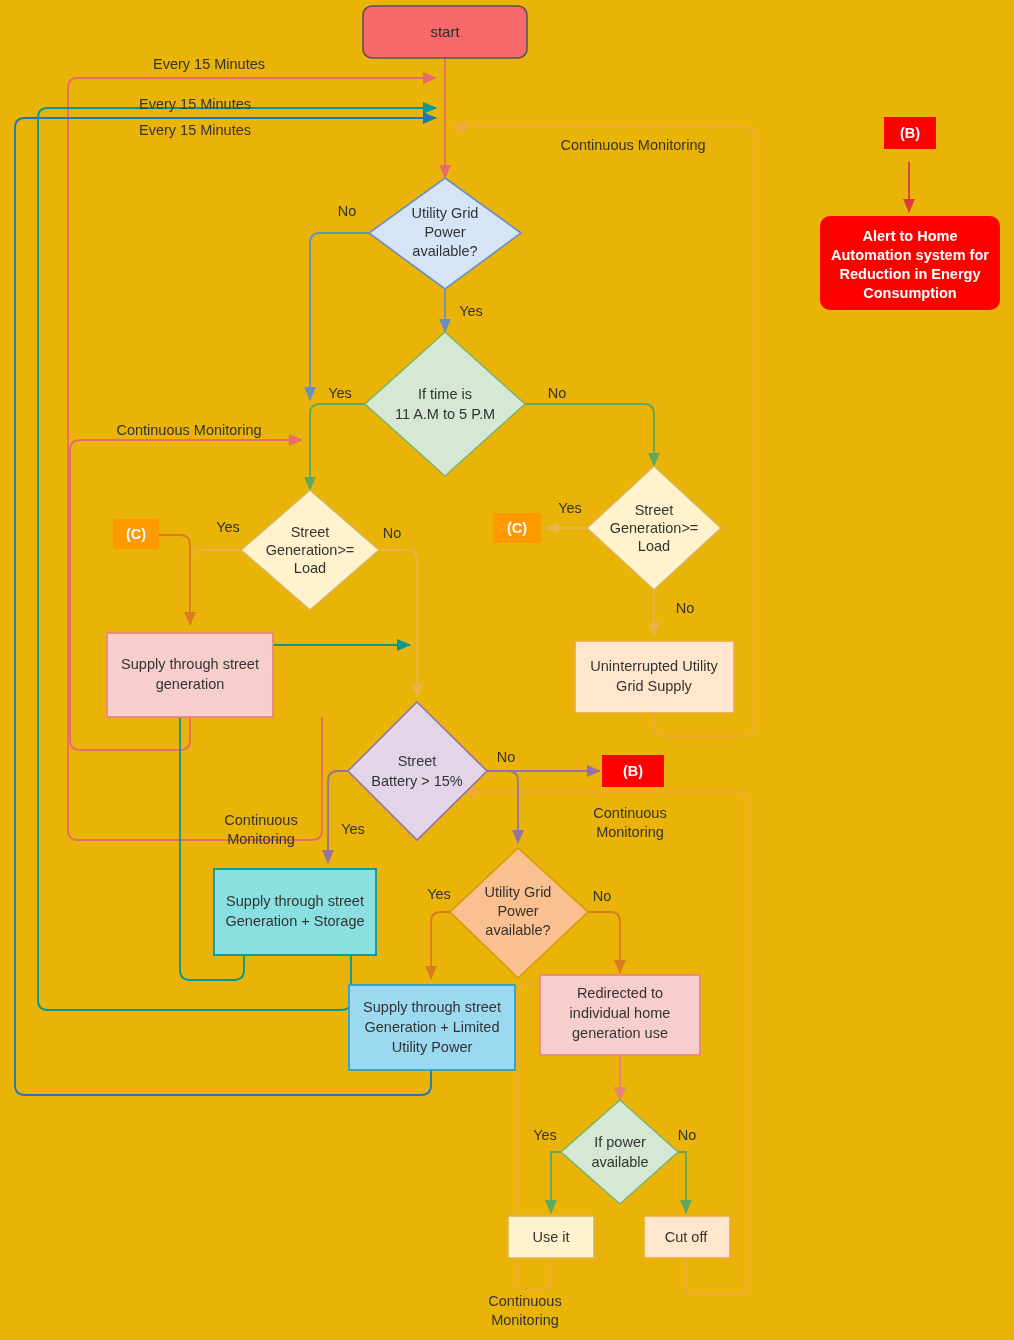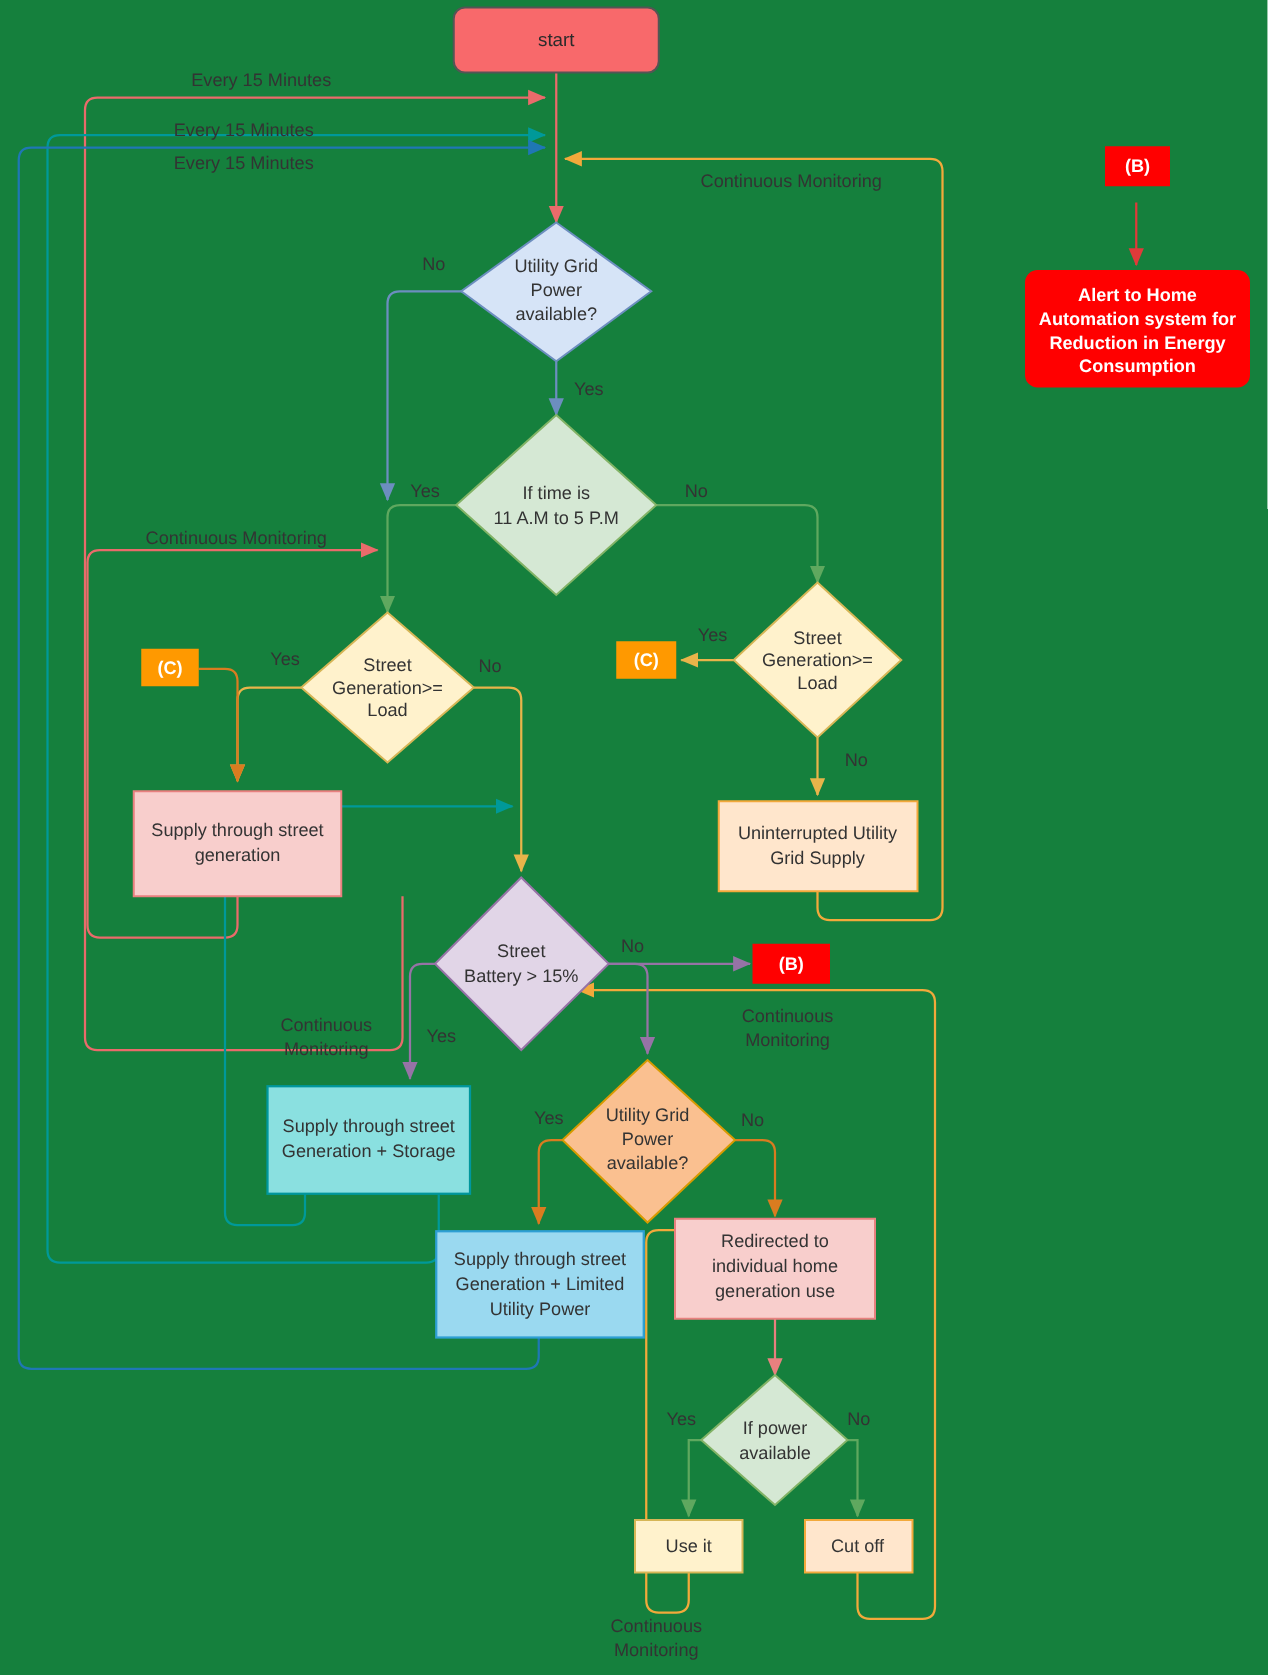--- a/index.html
+++ b/index.html
@@ -1,17 +1,17 @@
 <!DOCTYPE html>
 <html><head>
 <meta charset="utf-8">
 <style>
   html,body{margin:0;padding:0;background:#ffffff;}
   body{font-family:"Liberation Sans",sans-serif;}
-  #stage{position:relative;width:1014px;height:1340px;background:#15803d;overflow:hidden;}
+  #stage{position:relative;width:1014px;height:1340px;background:#eab308;overflow:hidden;}
   svg{display:block;}
   .nodeTxt{font-family:"Liberation Sans",sans-serif;font-size:14.5px;fill:#333333;text-anchor:middle;dominant-baseline:middle;}
   .edgeTxt{font-family:"Liberation Sans",sans-serif;font-size:14.5px;fill:#333333;text-anchor:middle;dominant-baseline:middle;}
   .tagTxt{font-family:"Liberation Sans",sans-serif;font-size:14.5px;font-weight:bold;fill:#ffffff;text-anchor:middle;dominant-baseline:middle;}
   .alertTxt{font-family:"Liberation Sans",sans-serif;font-size:14.5px;font-weight:bold;fill:#ffffff;text-anchor:middle;dominant-baseline:middle;}
   .startTxt{font-family:"Liberation Sans",sans-serif;font-size:15px;fill:#2b2b2b;text-anchor:middle;dominant-baseline:middle;}
   .ln{fill:none;stroke-width:1.8;}
 </style>
 </head>
 <body>

